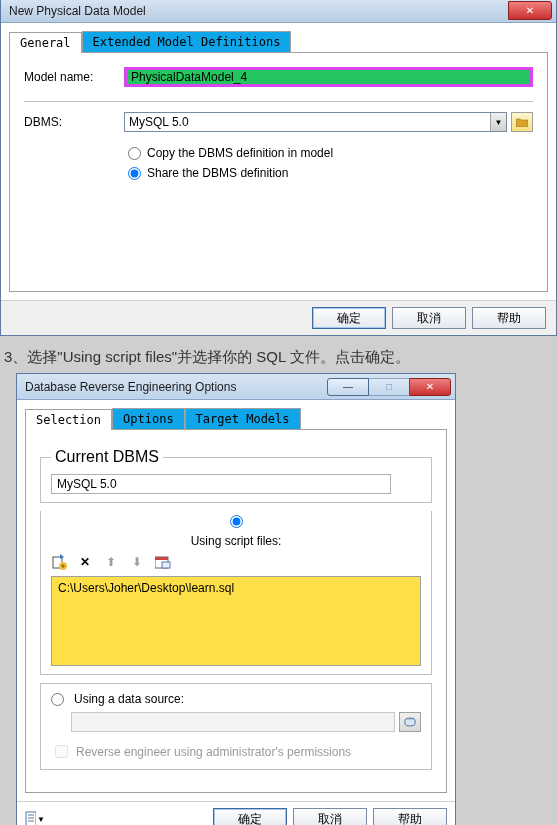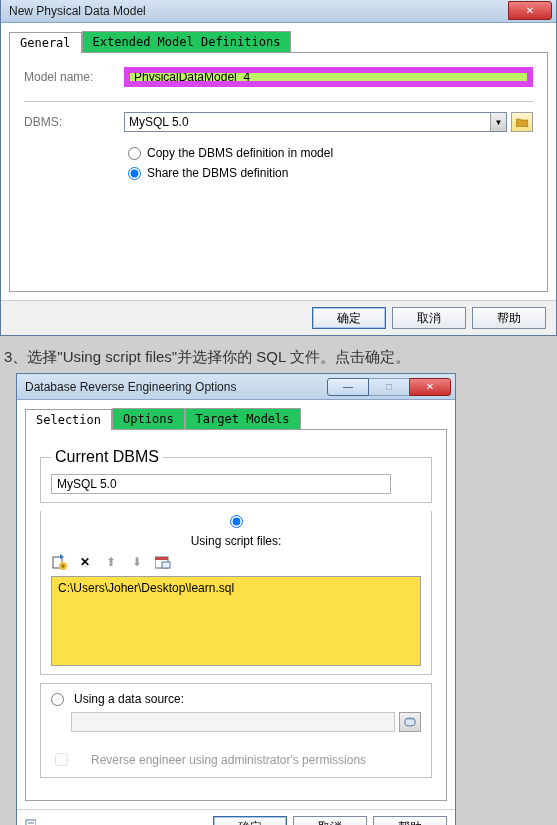--- a/index.html
+++ b/index.html
@@ -39,35 +39,35 @@
     border-top-right-radius: 3px; border-bottom-right-radius: 3px;
   }
   .win-btn.min { border-top-left-radius: 3px; border-bottom-left-radius: 3px; }
   .w1-controls .win-btn { width: 44px; height: 19px; }
   
   .tab-row { display: flex; margin: 8px 8px 0 8px; font-family: "SimSun", monospace; font-size: 12px; }
   .tab {
     padding: 3px 10px;
     border: 1px solid #a0a0a0;
     border-bottom: none;
-    background: #22c55e;
+    background: #0ea5e9;
     margin-right: 0;
     cursor: default;
   }
   .tab.active { background: #fff; position: relative; top: 1px; z-index: 2; }
   .tab-body {
     border: 1px solid #a0a0a0; margin: 0 8px 8px 8px; padding: 14px;
     background: #fff; min-height: 240px;
   }
   
   .form-row { display: flex; align-items: center; margin-bottom: 14px; }
-  .form-label { width: 100px; color: #737373; }
+  .form-label { width: 100px; color: #000000; }
   .text-input {
-    flex: 1; height: 20px; border: 6px solid #d946ef;
-    padding: 1px 4px; font-size: 12px; background: #bef264;
+    flex: 1; height: 20px; border: 3px solid #d946ef;
+    padding: 1px 4px; font-size: 12px; background: #22c55e;
   }
   .combo {
     flex: 1; height: 20px; border: 1px solid #7a8aa0;
     background: #fff; display: flex; align-items: center; justify-content: space-between;
     padding: 0 0 0 4px;
   }
   .combo-btn {
     width: 16px; height: 18px; background: linear-gradient(#f0f0f0,#d0d0d0);
     border-left: 1px solid #a0a0a0; display:flex; align-items:center; justify-content:center;
     font-size: 8px;
@@ -109,21 +109,21 @@
   }
   .ds-row { display:flex; align-items:center; gap:4px; }
   .ds-input {
     flex:1; height:20px; border:1px solid #c8c8c8; background:#f4f4f4;
   }
   .browse-btn {
     width:22px; height:20px; border:1px solid #a0a0a0;
     background:linear-gradient(#f0f0f0,#d8d8d8);
     display:flex; align-items:center; justify-content:center;
   }
-  .chk-row { display:flex; align-items:center; gap:20px; margin-top:18px; color:#9a9a9a; }
+  .chk-row { display:flex; align-items:center; gap:5px; margin-top:10px; color:#9a9a9a; }
   input[type=checkbox][disabled] { opacity:0.6; }
   
   .btn-row2 { display:flex; align-items:center; justify-content:space-between; padding:6px 8px; border-top:1px solid #d0d0d0;}
   .btn-row2 .right { display:flex; gap:6px; }
   .page-icon { width:20px; height:18px; display:flex; align-items:center; justify-content:center; gap:1px;}
   .page-icon svg { display:block; }
   
   .window.top-crop { margin-top: -2px; }
 </style>
 </head>

